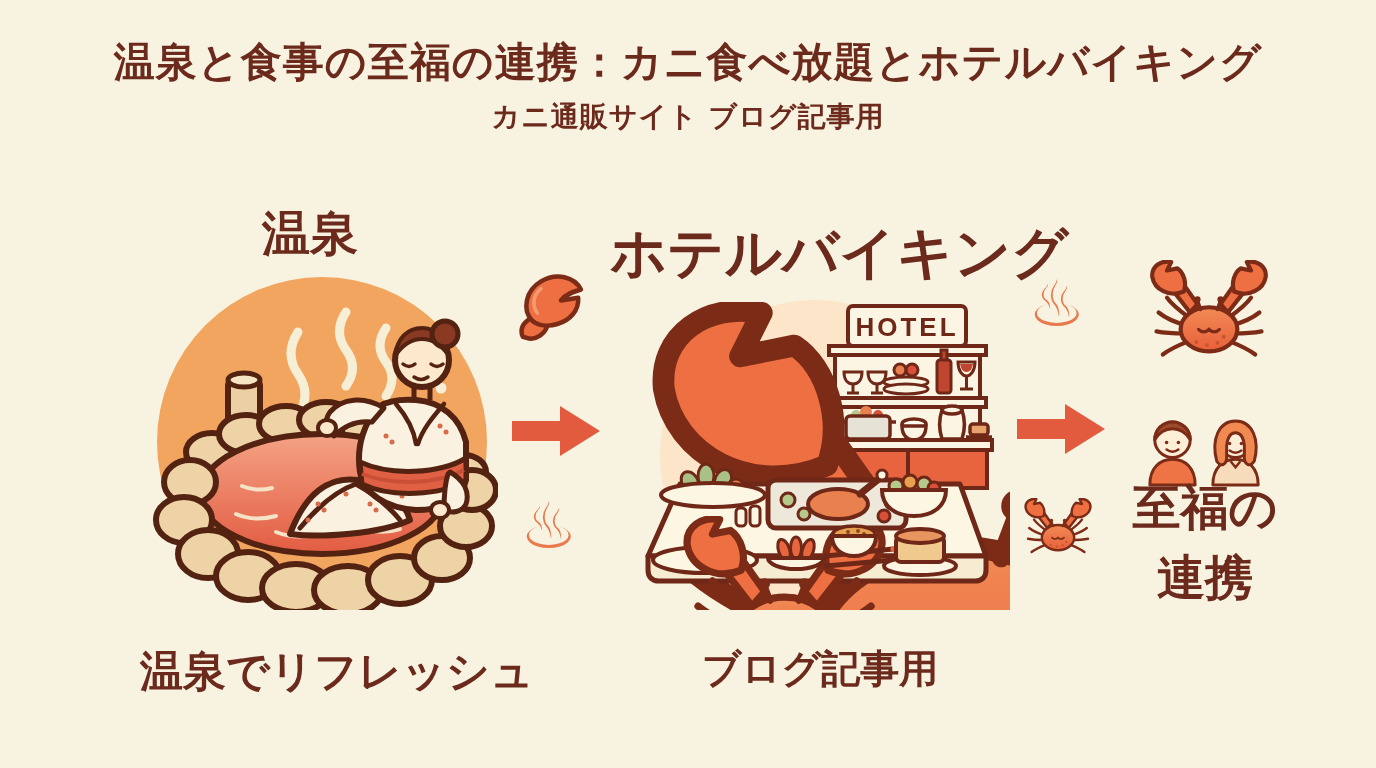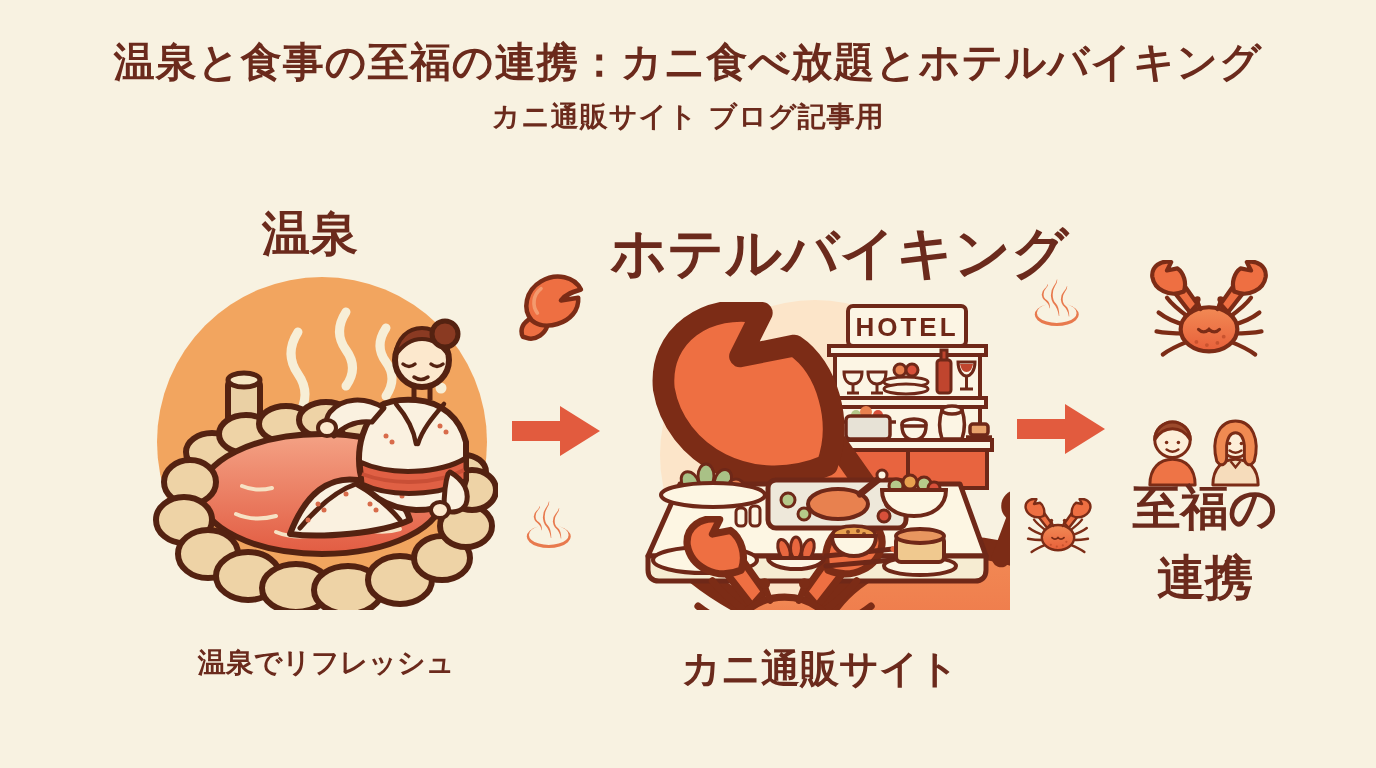--- a/index.html
+++ b/index.html
@@ -8,21 +8,21 @@
     background:#f8f2e1;
     font-family:"DejaVu Sans","Liberation Sans",sans-serif;
     color:#6b2a1c;
   }
   .txt{position:absolute;font-weight:bold;color:#6b2a1c;text-align:center;line-height:1.08;white-space:nowrap;}
   .page-title{top:40px;left:0;width:1376px;font-size:41px;letter-spacing:1px;}
   .page-subtitle{top:102px;left:0;width:1376px;font-size:28px;letter-spacing:1px;}
   .h-onsen{top:208px;left:160px;width:300px;font-size:48px;}
   .h-buffet1{top:180px;left:610px;width:420px;font-size:44px;}
   .h-buffet2{top:223px;left:610px;width:420px;font-size:56px;text-align:center;}
-  .cap-onsen{top:648px;left:140px;width:372px;font-size:28px;}
+  .cap-onsen{top:648px;left:140px;width:372px;font-size:43px;}
   .cap-buffet{top:648px;left:638px;width:364px;font-size:39px;}
   .h-result{top:368px;left:1088px;width:234px;font-size:34px;}
   .phrase1{top:482px;left:1088px;width:234px;font-size:48px;}
   .phrase2{top:532px;left:1088px;width:234px;font-size:48px;margin-top:20px;}
   .abs{position:absolute;}
   .onsen-glyph{position:absolute;font-size:64px;line-height:1;color:#e87a4e;
     font-family:"DejaVu Sans",sans-serif;font-weight:normal;}
   svg{display:block;}
 </style>
 </head>
@@ -315,21 +315,21 @@
           </g>
         <path d="M224,248 h44 c0,12 -9,20 -22,20 c-13,0 -22,-8 -22,-20 Z" fill="#fdf6e3" stroke="#6f2818" stroke-width="4"></path>
       </g>
       <g>
         <ellipse cx="312" cy="278" rx="36" ry="9" fill="#fdf6e3" stroke="#6f2818" stroke-width="4"></ellipse>
         <rect x="288" y="248" width="48" height="26" rx="5" fill="#f0c98f" stroke="#6f2818" stroke-width="4"></rect>
         <ellipse cx="312" cy="248" rx="24" ry="7" fill="#e8965f" stroke="#6f2818" stroke-width="4"></ellipse>
       </g>
     </g>
   </svg>
-  <div class="txt cap-buffet">カニ通販サイト</div>
+  <div class="txt cap-buffet">ブログ記事用</div>
 
   <span class="onsen-glyph" style="left:1028px;top:272px">♨</span>
   <svg class="abs" style="left:1016px;top:402px" width="92" height="54" viewBox="0 0 90 54">
     <polygon points="0,17 48,17 48,2 88,27 48,52 48,37 0,37" fill="#e25b3e"></polygon>
   </svg>
   <svg class="abs" style="left:1022px;top:498px" width="72" height="60" viewBox="0 0 120 100">
       <use href="#crab"></use>
     </svg>
 
   <svg class="abs" style="left:1146px;top:260px" width="126" height="105" viewBox="0 0 120 100">

